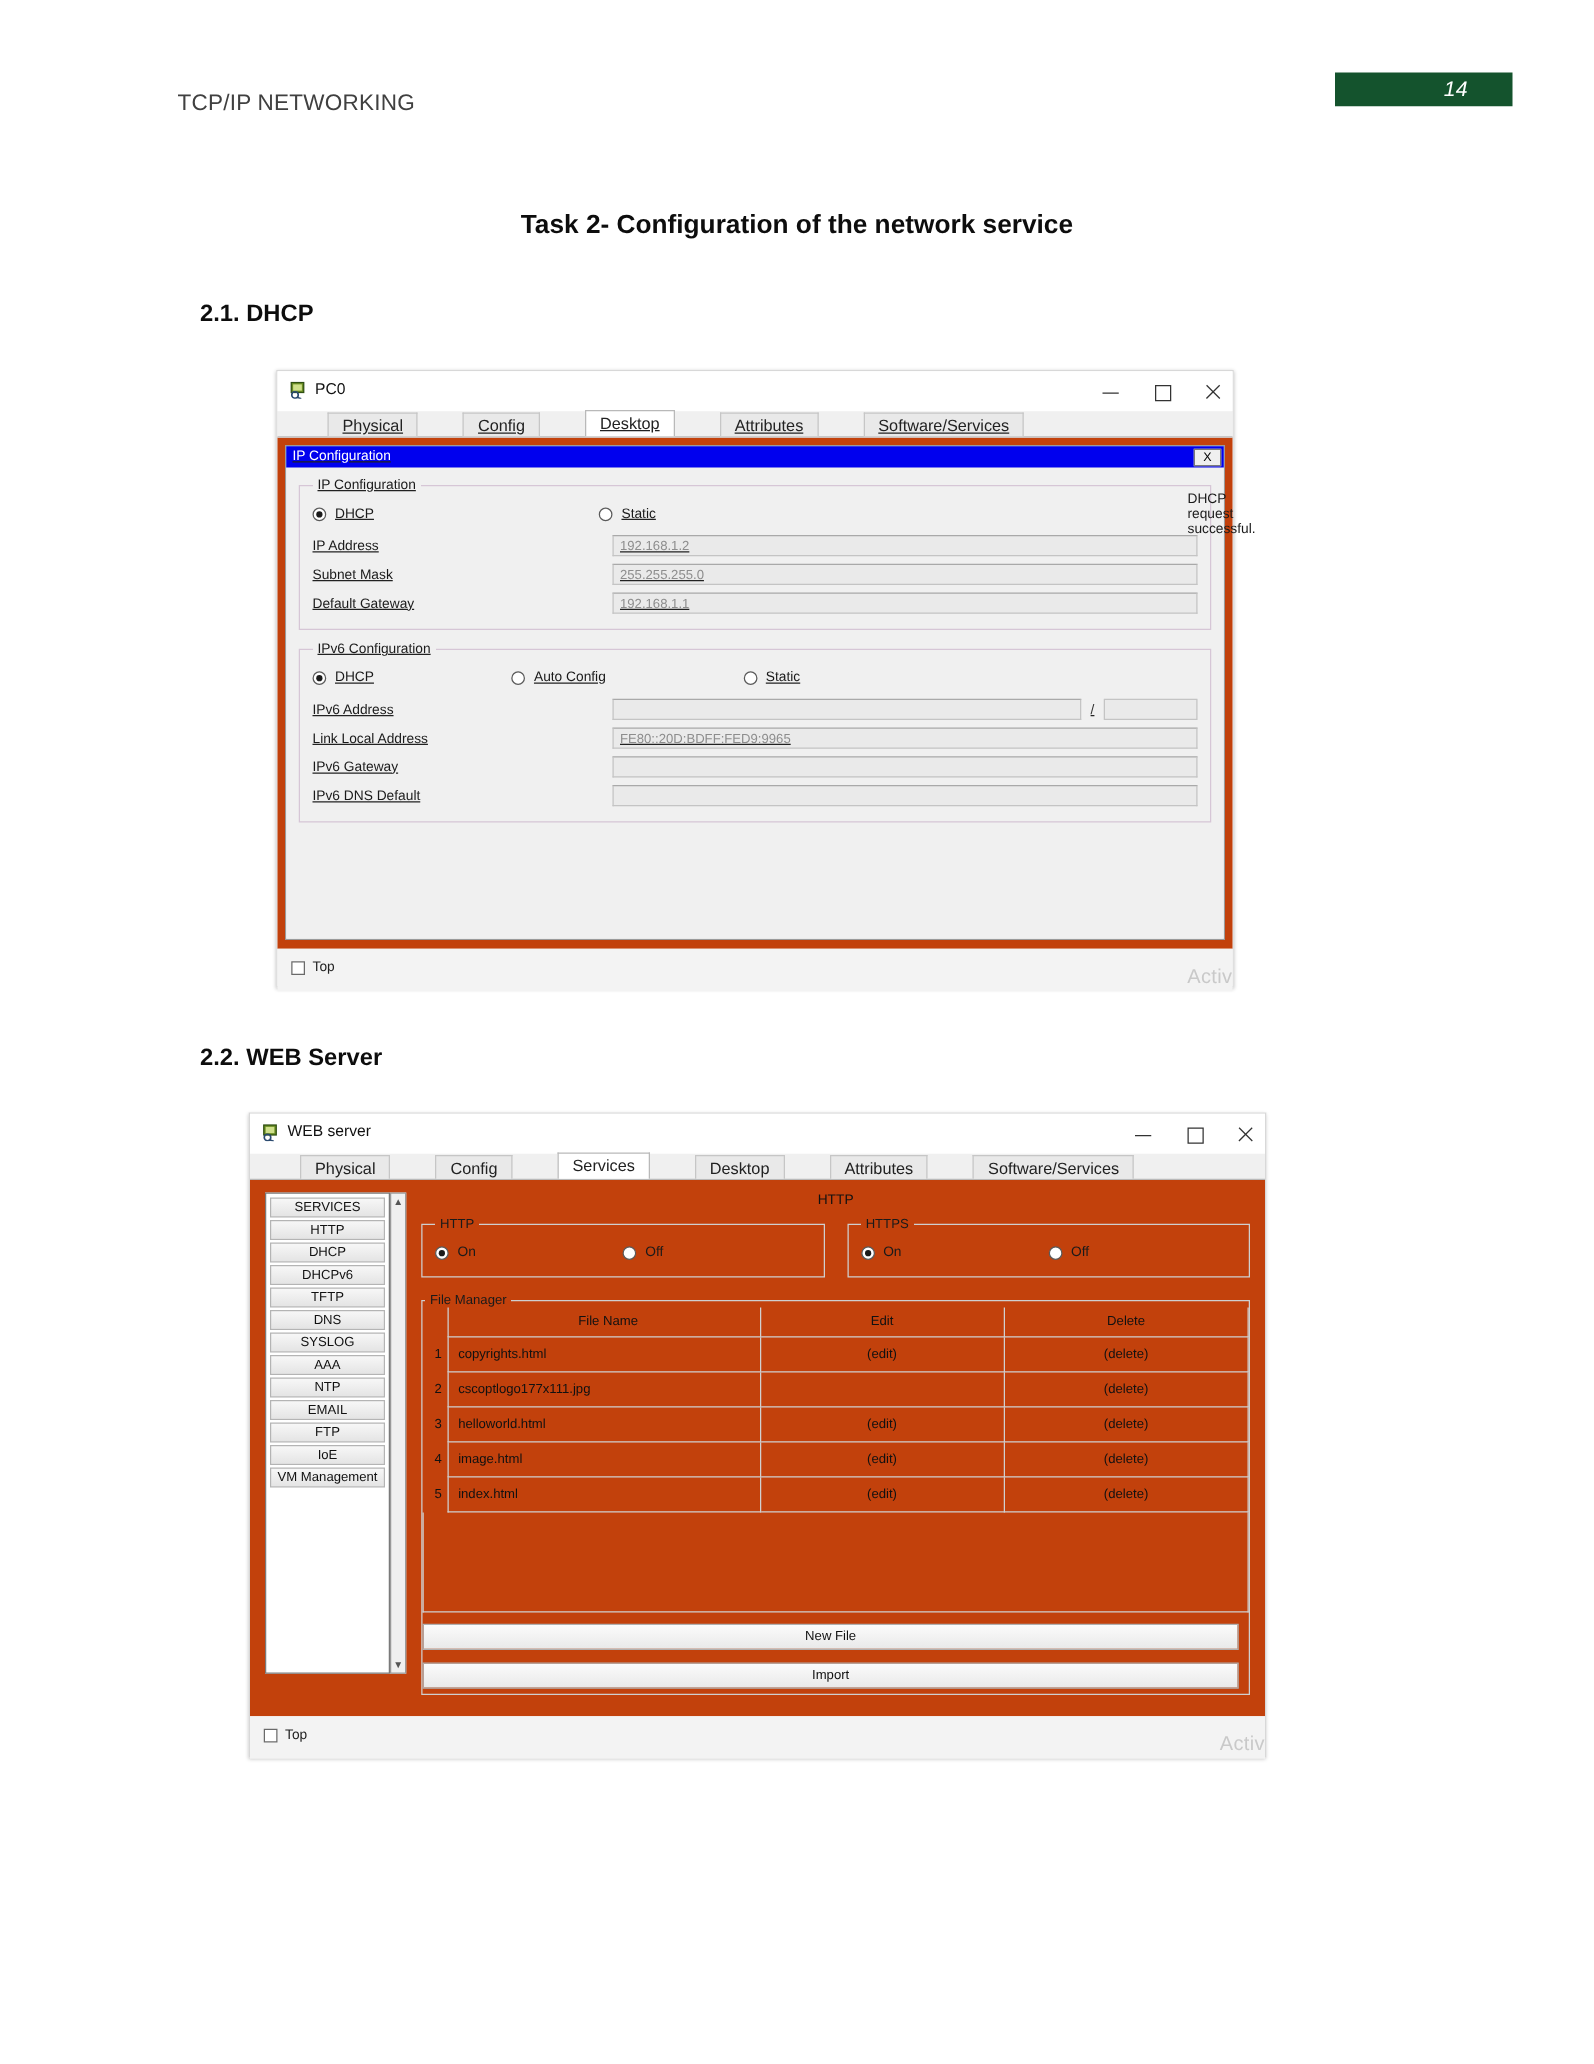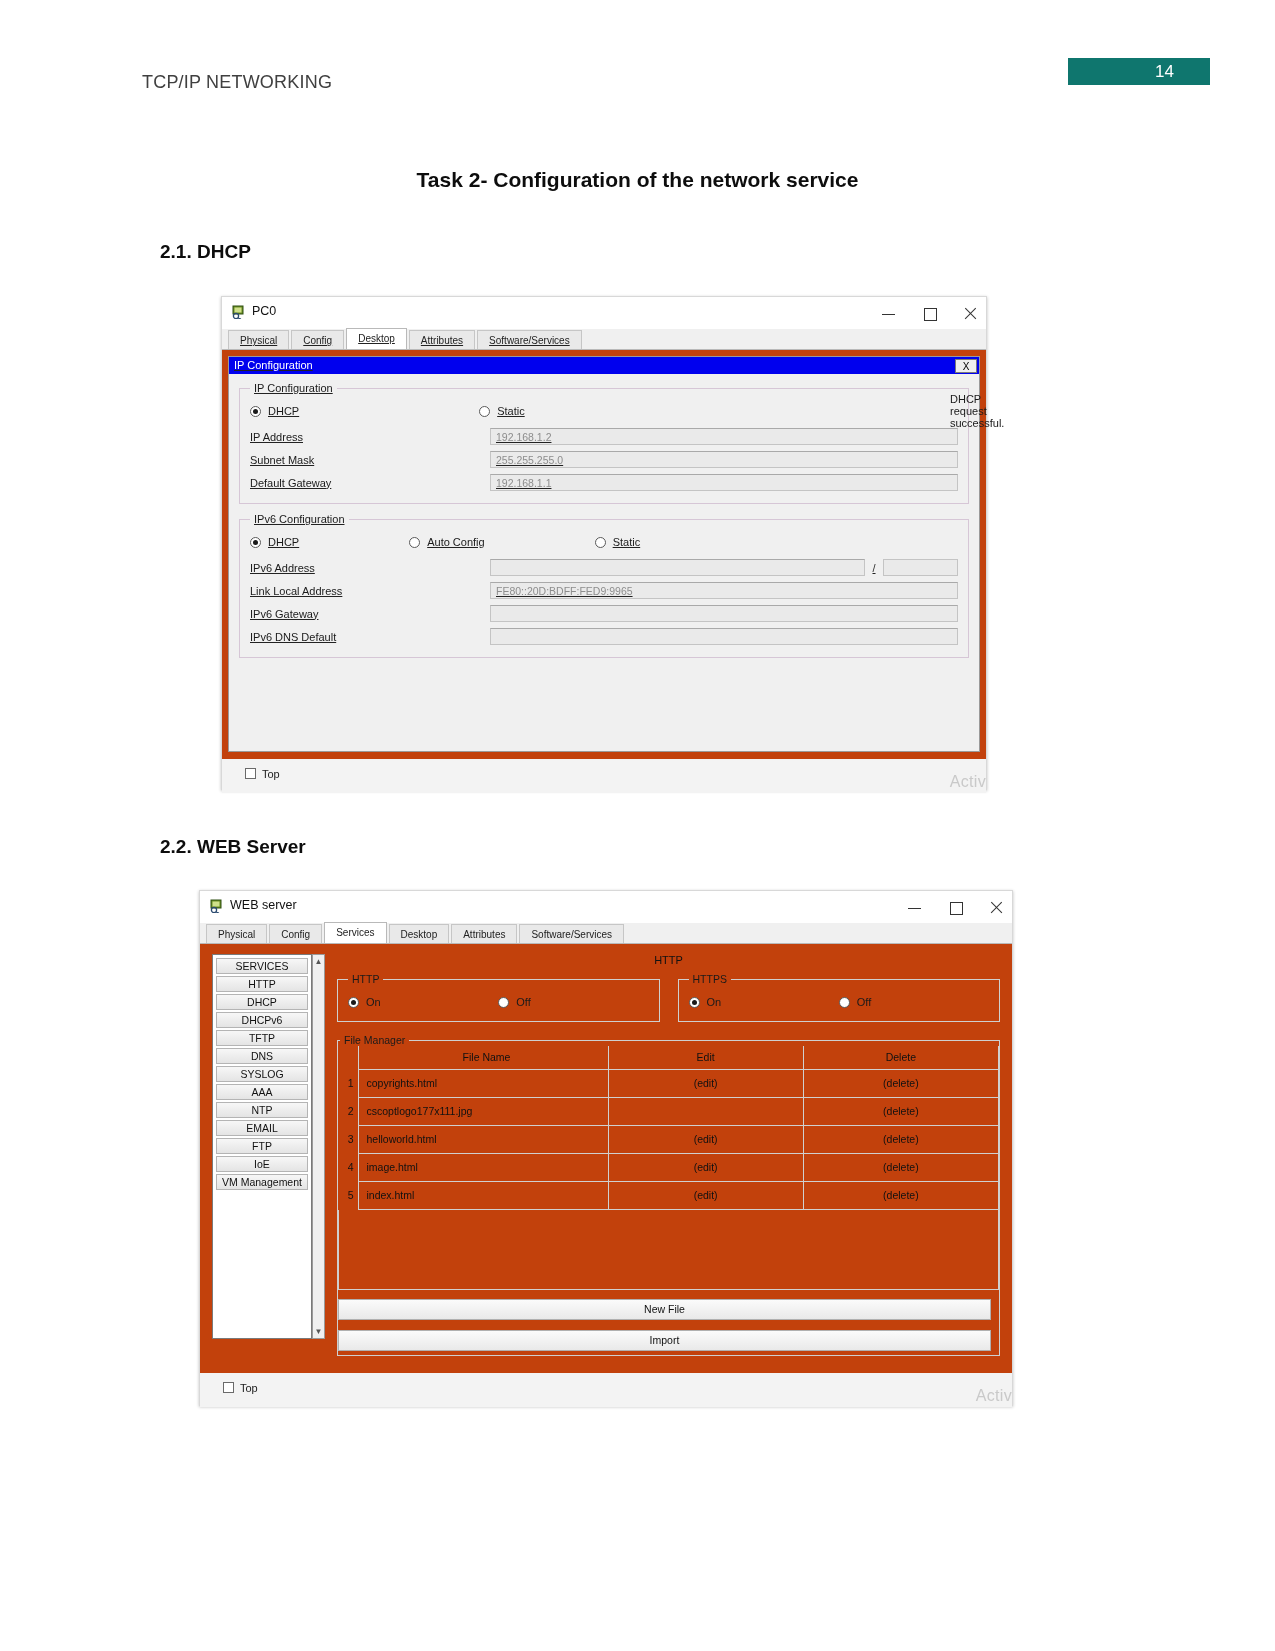--- a/index.html
+++ b/index.html
@@ -14,23 +14,24 @@
   }
 
   
   .doc-header { position:absolute; left:0; top:0; width:100%; height:120px; }
   .doc-title-run {
     position:absolute; left:142px; top:72px;
     font-size:18px; letter-spacing:.2px; color:#404040;
   }
   .page-badge {
     position:absolute; left:1068px; top:58px; width:142px; height:27px;
-    background:#0f766e; color:#fff;
+    background:#14532d; color:#fff;
     font-size:17px; text-align:right; padding-right:36px;
     line-height:27px;
+    font-style:italic;
   }
 
   .task-title {
     position:absolute; left:0; top:168px; width:100%;
     text-align:center; font-size:21px; font-weight:bold; color:#0d0d0d;
   }
   .h2 {
     position:absolute; left:160px;
     font-size:19px; font-weight:bold; color:#0d0d0d;
   }
@@ -62,23 +63,23 @@
   .win-btn.close::after  { transform:rotate(-45deg); }
 
   
   .tabstrip {
     position:relative; height:21px; background:#f0f0f0;
     border-bottom:1px solid #b9b9b9;
     padding-left:6px; display:flex; align-items:flex-end;
   }
   .tab {
     height:19px; line-height:19px; padding:0 11px;
-    font-size:10px; color:#222;
+    font-size:13px; color:#222;
     background:#e9e9e9; border:1px solid #c6c6c6; border-bottom:none;
-    margin-right:2px; white-space:nowrap;
+    margin-right:2px; white-space:nowrap;margin-left:34px;
   }
   .tab.active { background:#ffffff; border-color:#b9b9b9; height:21px; line-height:20px; }
 
   
   .pt-body { background:#c2410c; padding:6px; }
 
   .ipc-window { border:1px solid #9a9a9a; background:#f0f0f0; }
   .ipc-titlebar {
     height:17px; background:#0000ee; color:#fff;
     font-size:11px; padding-left:5px; line-height:17px; position:relative;
@@ -112,21 +113,21 @@
     white-space:nowrap; overflow:hidden;
   }
   .slash { width:18px; text-align:center; font-size:11px; color:#333; flex:none; }
   .prefix-box { width:75px; height:17px; background:#eaeaea; border:1px solid #c4c4c4; flex:none; }
 
   .status-msg { position:absolute; left:700px; font-size:11px; color:#1a1a1a; }
 
   .blank-area { height:74px; }
 
   .pt-footer { position:relative; height:34px; background:#f3f3f3; padding-left:8px; }
-  .top-check { position:absolute; left:23px; top:9px; display:flex; align-items:flex-start; }
+  .top-check { position:absolute; left:11px; top:9px; display:flex; align-items:center; }
   .cbox { width:11px; height:11px; border:1px solid #6a6a6a; background:#fff; margin-right:6px; }
   .top-lbl { font-size:11px; color:#222; }
   .watermark {
     position:absolute; right:0px; bottom:2px;
     font-size:16px; color:#c9c9c9; letter-spacing:.3px;
   }
 
   
   .svc-wrap { display:flex; }
   .svc-listbox {

